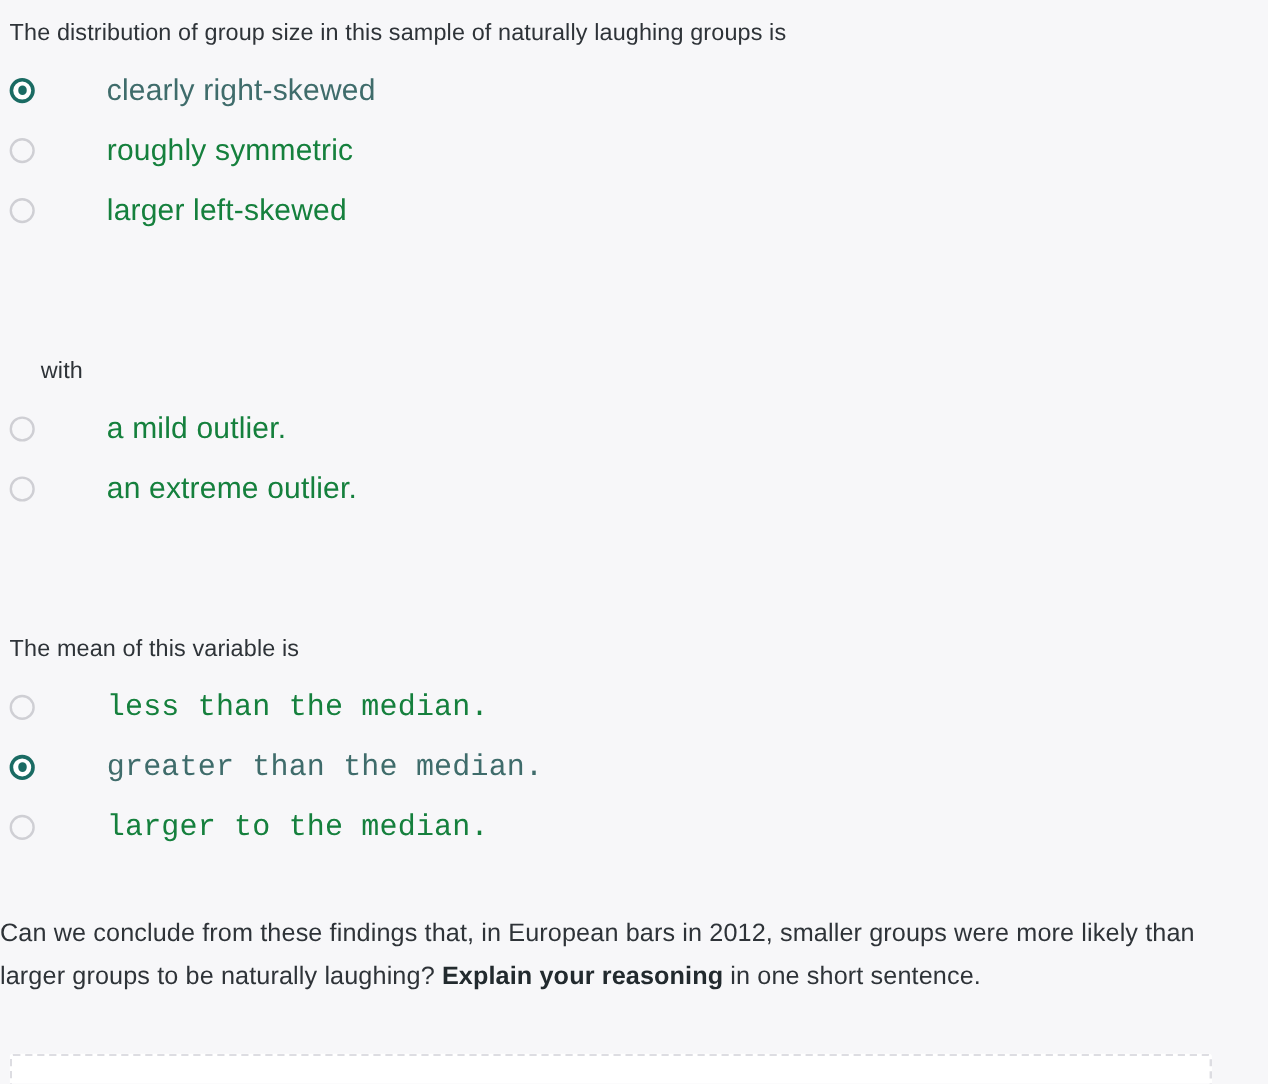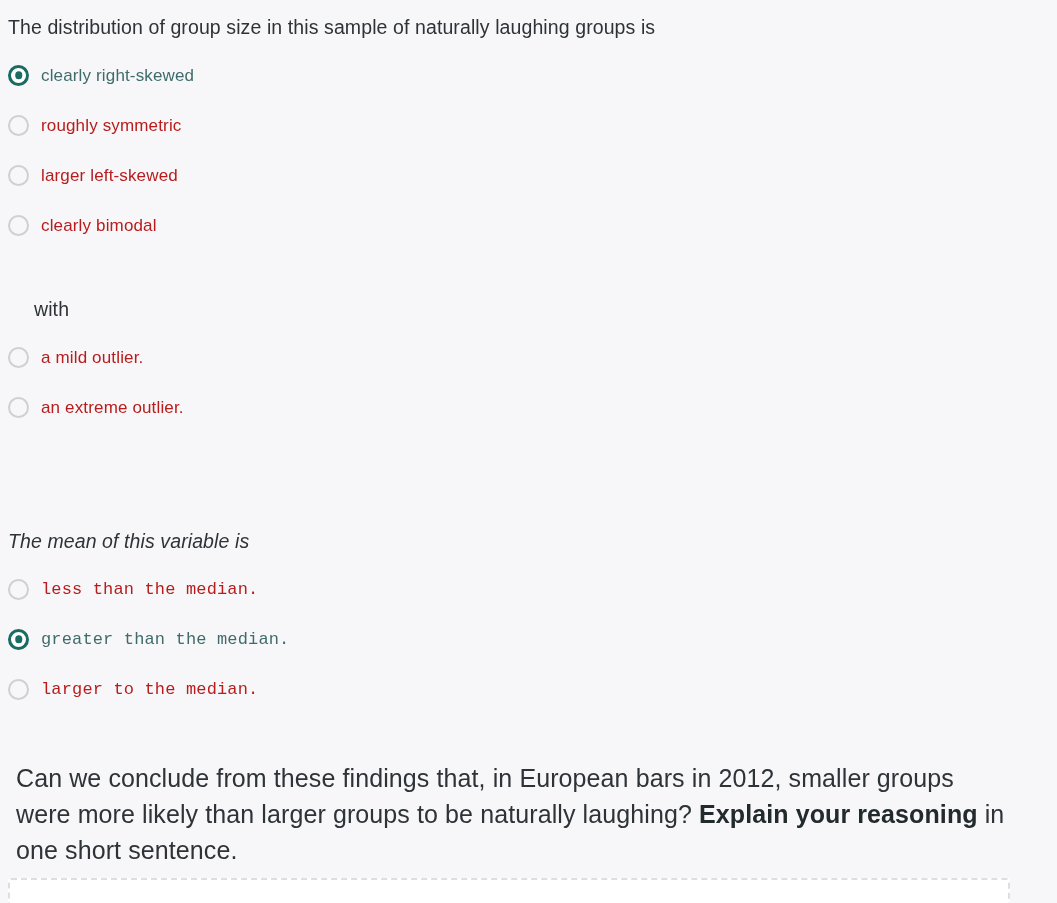--- a/index.html
+++ b/index.html
@@ -77,50 +77,51 @@
     left: 50%;
     top: 50%;
     width: 7.5px;
     height: 7.5px;
     border-radius: 50%;
     background: #1a6b63;
     transform: translate(-50%, -50%);
   }
 
   .option-label {
-    font-size: 17px;
+    font-size: 25px;
     line-height: 1;
     letter-spacing: 0.15px;
     white-space: nowrap;
+    margin-left: 48px;
   }
   .option.unselected .option-label {
-    color: #b91c1c;
+    color: #15803d;
   }
   .option.selected .option-label {
     color: #3f6c6b;
   }
 
   
   #stem-1   { position: absolute; left: 0;  top: 15px;  }
   #group-1  { position: absolute; left: 0;  top: 50px;  }
   #stem-2   { position: absolute; left: 16px;  top: 297px; margin-left: 10px; }
   #group-2  { position: absolute; left: 0;  top: 332px; }
-  #stem-3   { position: absolute; left: 0;  top: 529px; font-style: italic; }
+  #stem-3   { position: absolute; left: 0;  top: 529px; }
   #group-3  { position: absolute; left: 0;  top: 564px; font-family: Liberation Mono, monospace; }
 
   
   .closing {
     position: absolute;
     left: 0;
     top: 760px;
     width: 1010px;
-    padding-left: 16px;
+    padding-left: 0;
     box-sizing: border-box;
     color: #2e3338;
-    font-size: 25px;
+    font-size: 21px;
     line-height: 36px;
     letter-spacing: 0.1px;
   }
   .closing b {
     font-weight: 700;
     color: #222a2e;
   }
 
   
   .answer-box {
@@ -159,24 +160,20 @@
     <div class="option unselected">
       <span class="radio off"></span>
       <span class="option-label">roughly symmetric</span>
     </div>
 
     <div class="option unselected">
       <span class="radio off"></span>
       <span class="option-label">larger left-skewed</span>
     </div>
 
-    <div class="option unselected">
-      <span class="radio off"></span>
-      <span class="option-label">clearly bimodal</span>
-    </div>
 
   </div>
 
   <div id="stem-2" class="stem">with</div>
 
   <div id="group-2" class="group">
 
     <div class="option unselected">
       <span class="radio off"></span>
       <span class="option-label">a mild outlier.</span>

